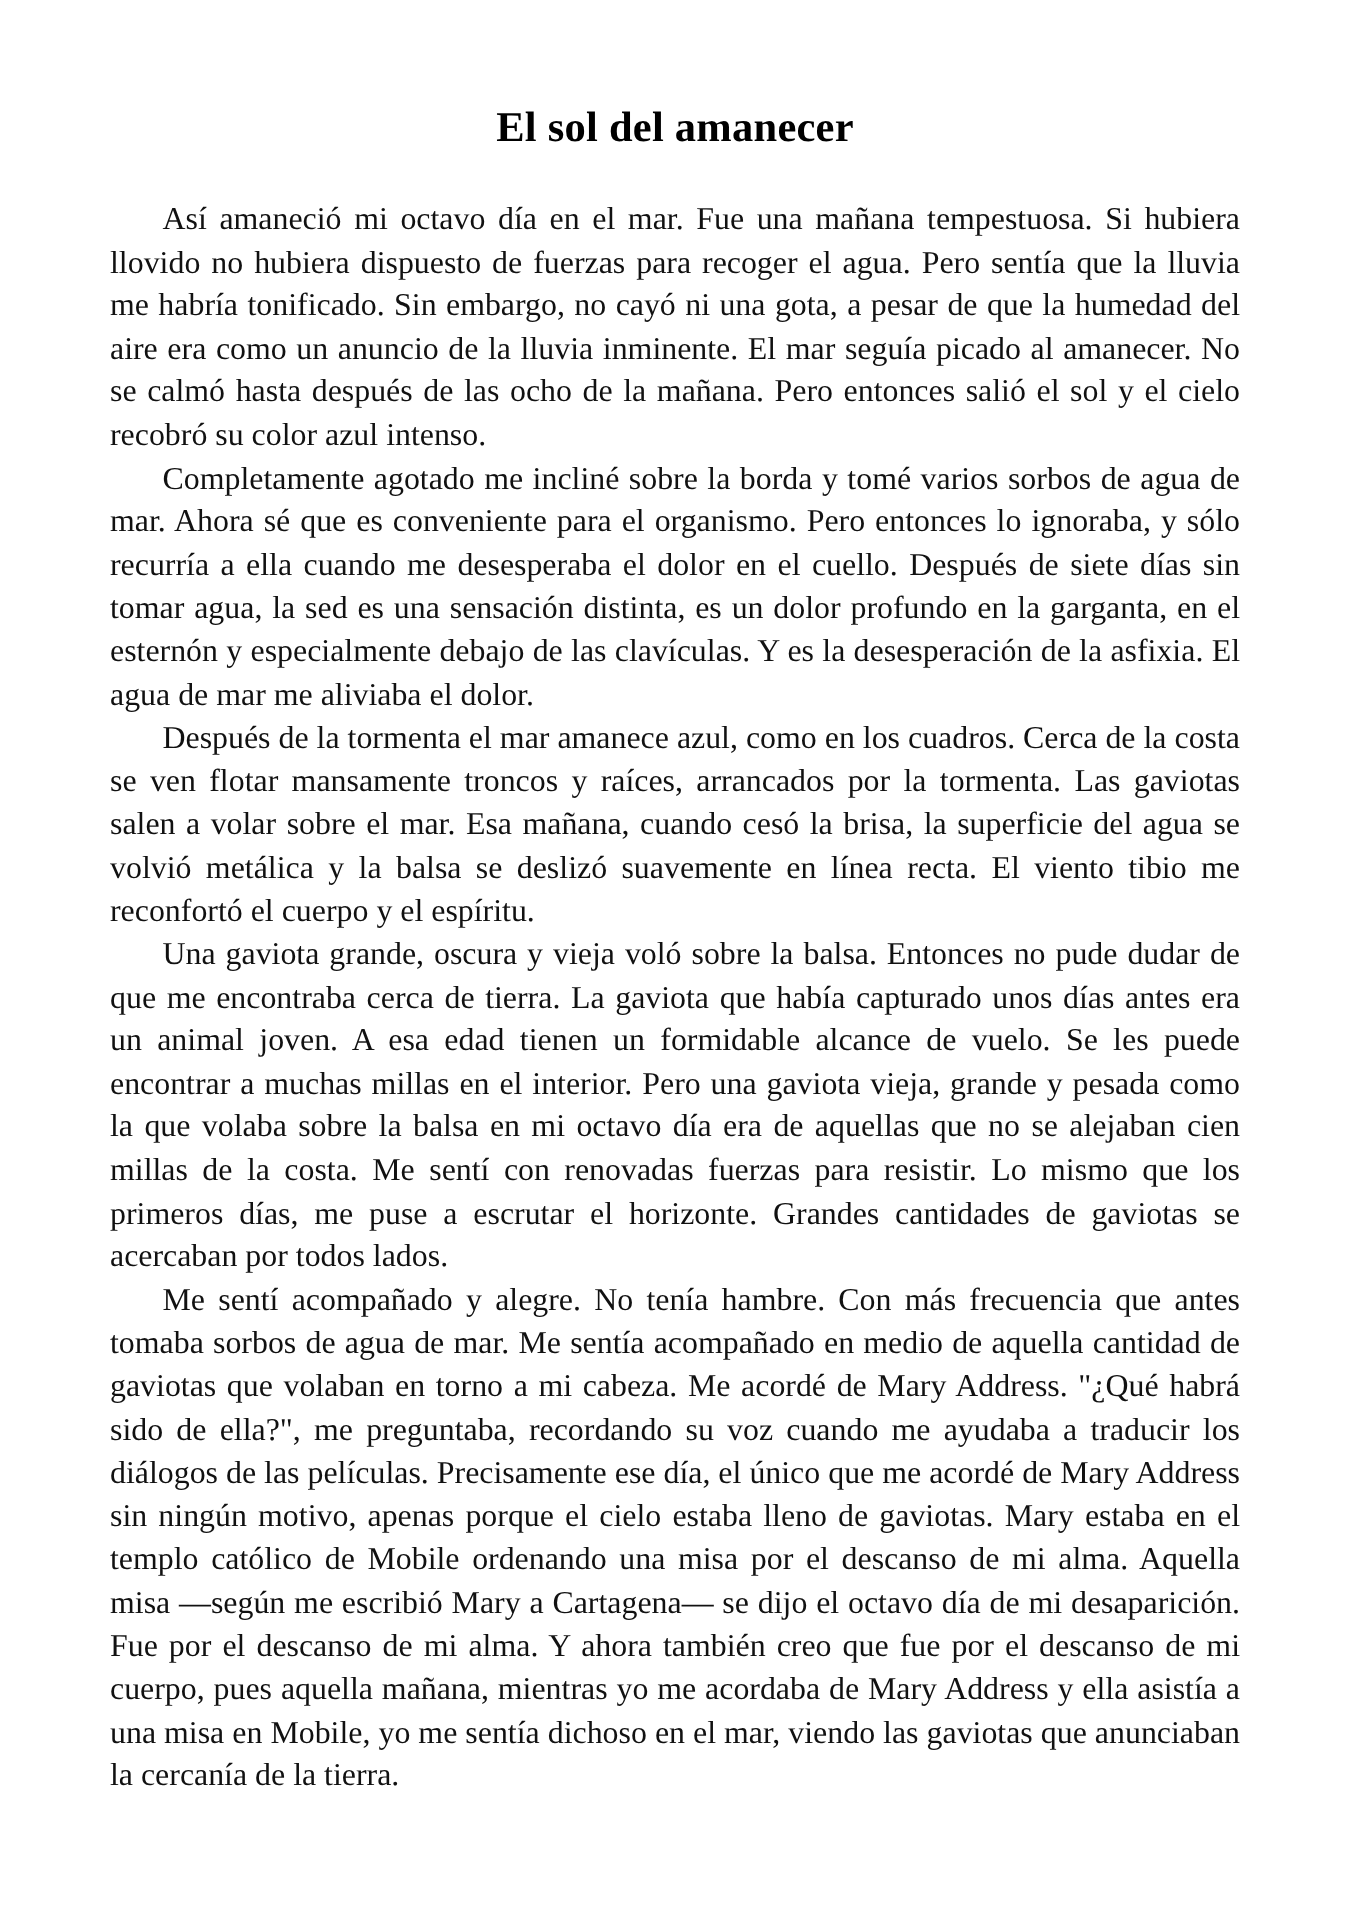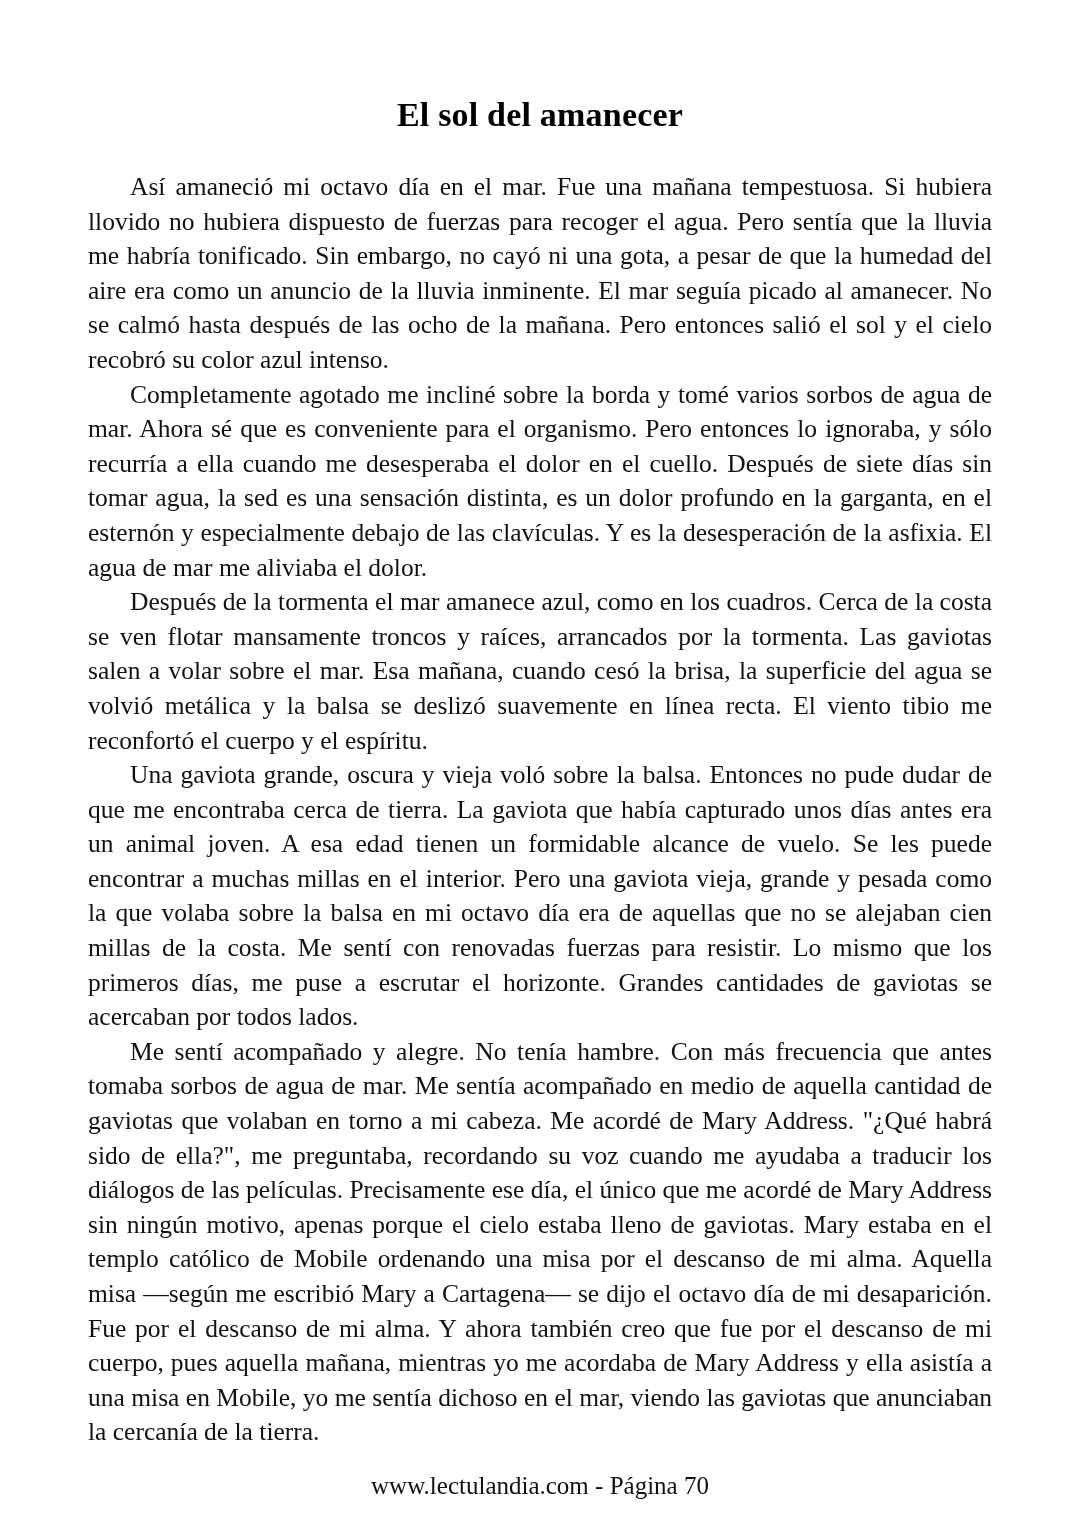--- a/index.html
+++ b/index.html
@@ -22,21 +22,21 @@
   }
 
   .content {
     position: absolute;
     left: 88px;
     top: 0;
     width: 904px;
   }
 
   .doc-title {
-    margin: 12px;
+    margin: 0;
     padding-top: 84px;
     font-size: 34px;
     font-weight: bold;
     text-align: center;
     letter-spacing: 0.2px;
     color: #000000;
     font-family: "Liberation Serif", "DejaVu Serif", serif;
   }
 
   .body-text {
@@ -79,15 +79,14 @@
     <div class="body-text">
       <p>Así amaneció mi octavo día en el mar. Fue una mañana tempestuosa. Si hubiera llovido no hubiera dispuesto de fuerzas para recoger el agua. Pero sentía que la lluvia me habría tonificado. Sin embargo, no cayó ni una gota, a pesar de que la humedad del aire era como un anuncio de la lluvia inminente. El mar seguía picado al amanecer. No se calmó hasta después de las ocho de la mañana. Pero entonces salió el sol y el cielo recobró su color azul intenso.</p>
       <p>Completamente agotado me incliné sobre la borda y tomé varios sorbos de agua de mar. Ahora sé que es conveniente para el organismo. Pero entonces lo ignoraba, y sólo recurría a ella cuando me desesperaba el dolor en el cuello. Después de siete días sin tomar agua, la sed es una sensación distinta, es un dolor profundo en la garganta, en el esternón y especialmente debajo de las clavículas. Y es la desesperación de la asfixia. El agua de mar me aliviaba el dolor.</p>
       <p>Después de la tormenta el mar amanece azul, como en los cuadros. Cerca de la costa se ven flotar mansamente troncos y raíces, arrancados por la tormenta. Las gaviotas salen a volar sobre el mar. Esa mañana, cuando cesó la brisa, la superficie del agua se volvió metálica y la balsa se deslizó suavemente en línea recta. El viento tibio me reconfortó el cuerpo y el espíritu.</p>
       <p>Una gaviota grande, oscura y vieja voló sobre la balsa. Entonces no pude dudar de que me encontraba cerca de tierra. La gaviota que había capturado unos días antes era un animal joven. A esa edad tienen un formidable alcance de vuelo. Se les puede encontrar a muchas millas en el interior. Pero una gaviota vieja, grande y pesada como la que volaba sobre la balsa en mi octavo día era de aquellas que no se alejaban cien millas de la costa. Me sentí con renovadas fuerzas para resistir. Lo mismo que los primeros días, me puse a escrutar el horizonte. Grandes cantidades de gaviotas se acercaban por todos lados.</p>
       <p>Me sentí acompañado y alegre. No tenía hambre. Con más frecuencia que antes tomaba sorbos de agua de mar. Me sentía acompañado en medio de aquella cantidad de gaviotas que volaban en torno a mi cabeza. Me acordé de Mary Address. "¿Qué habrá sido de ella?", me preguntaba, recordando su voz cuando me ayudaba a traducir los diálogos de las películas. Precisamente ese día, el único que me acordé de Mary Address sin ningún motivo, apenas porque el cielo estaba lleno de gaviotas. Mary estaba en el templo católico de Mobile ordenando una misa por el descanso de mi alma. Aquella misa —según me escribió Mary a Cartagena— se dijo el octavo día de mi desaparición. Fue por el descanso de mi alma. Y ahora también creo que fue por el descanso de mi cuerpo, pues aquella mañana, mientras yo me acordaba de Mary Address y ella asistía a una misa en Mobile, yo me sentía dichoso en el mar, viendo las gaviotas que anunciaban la cercanía de la tierra.</p>
     </div>
 
   </div>
 
-  <div class="page-footer">www.lectulandia.com - Página 70</div>
 
 </div>
 
 </body></html>

